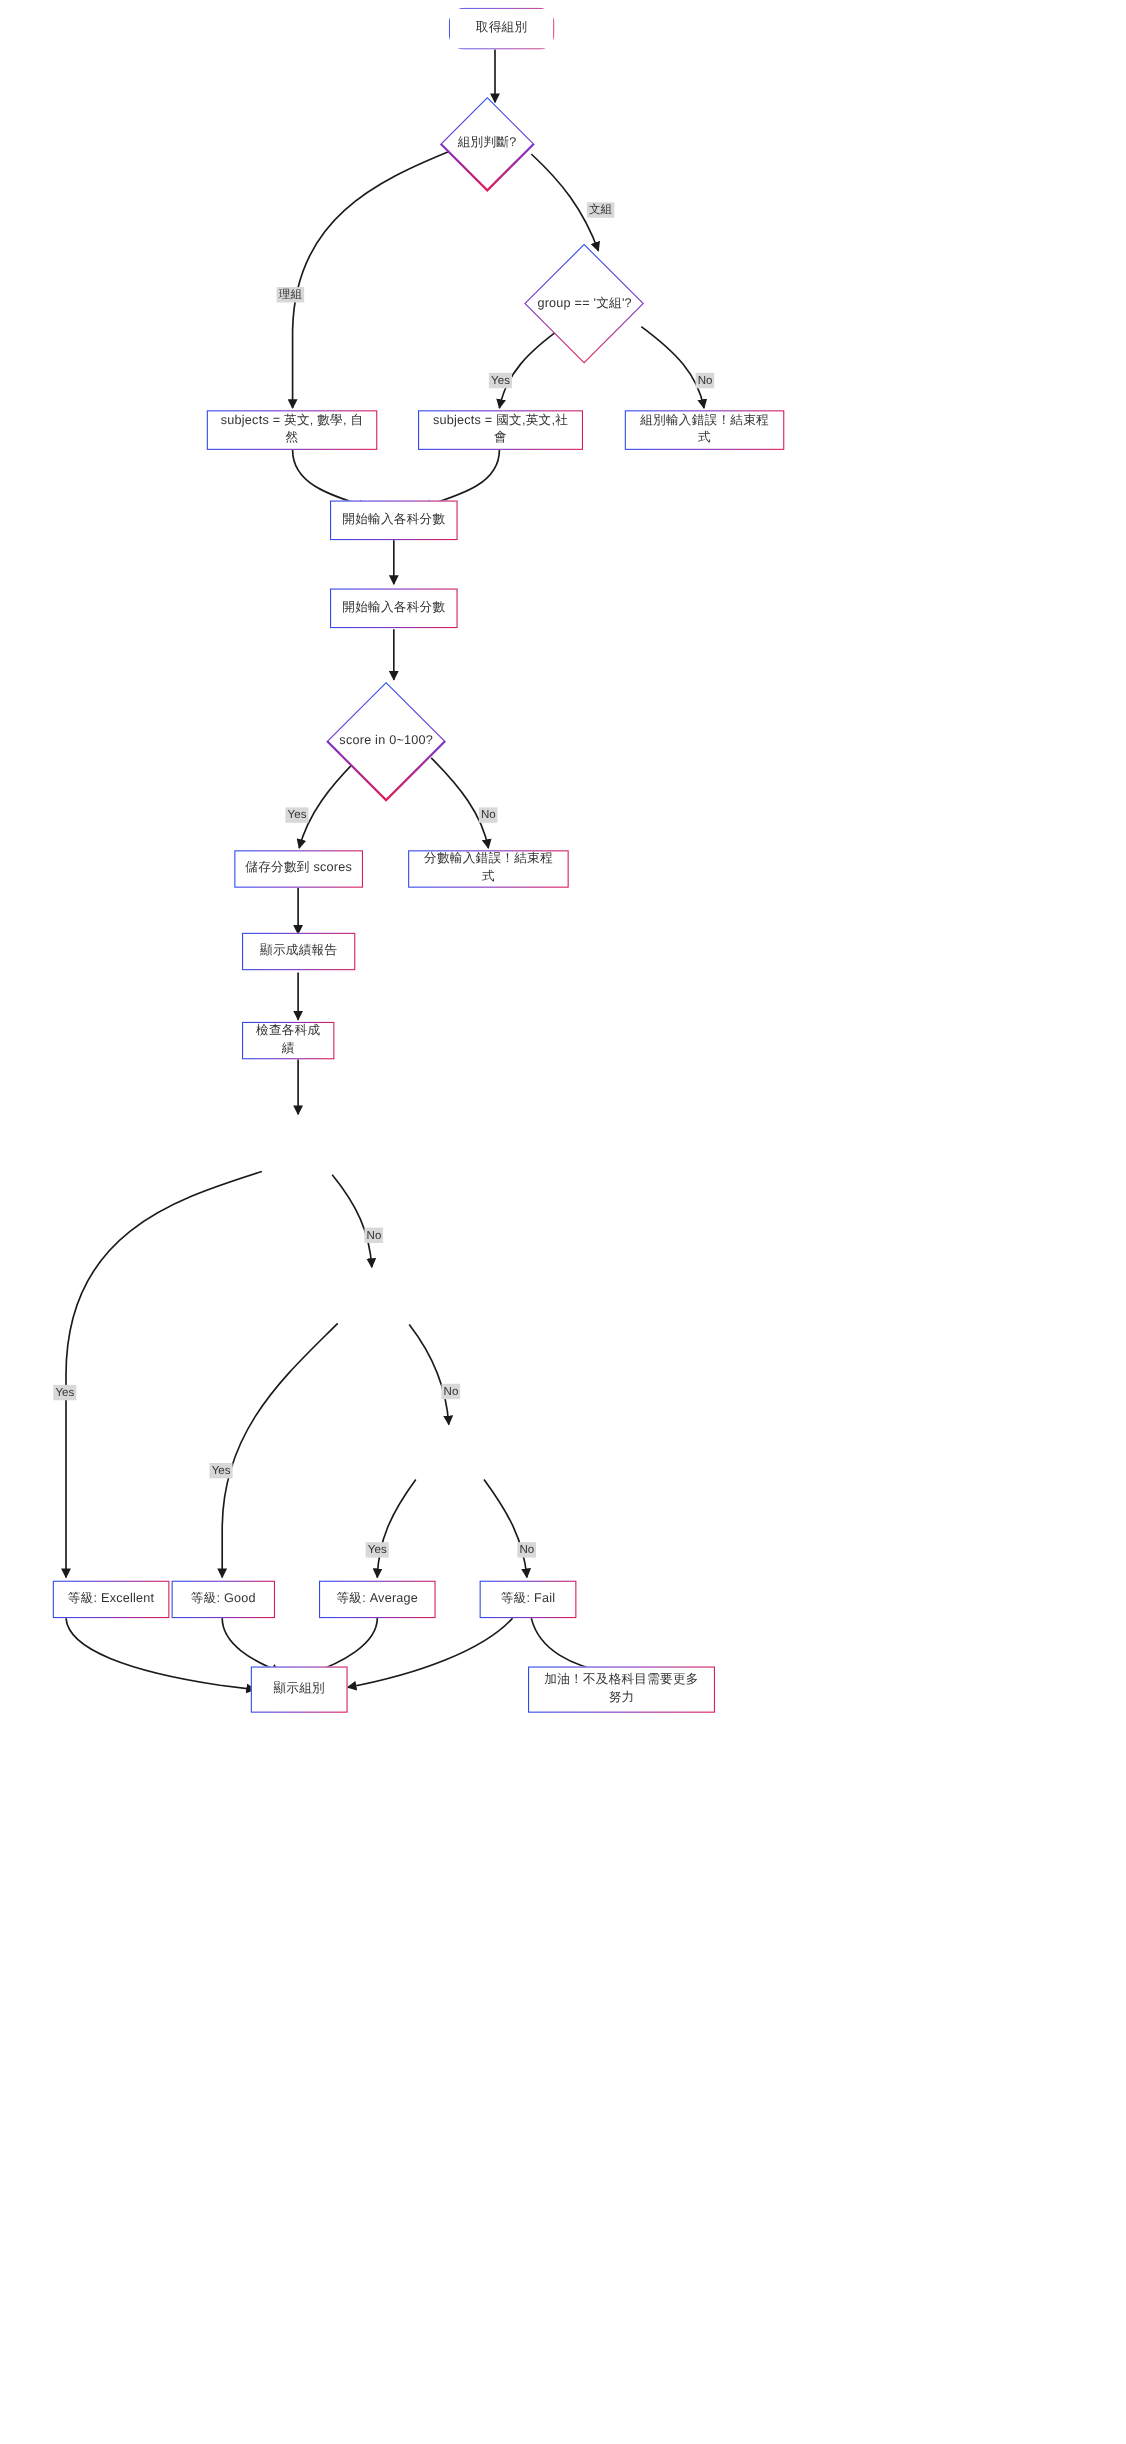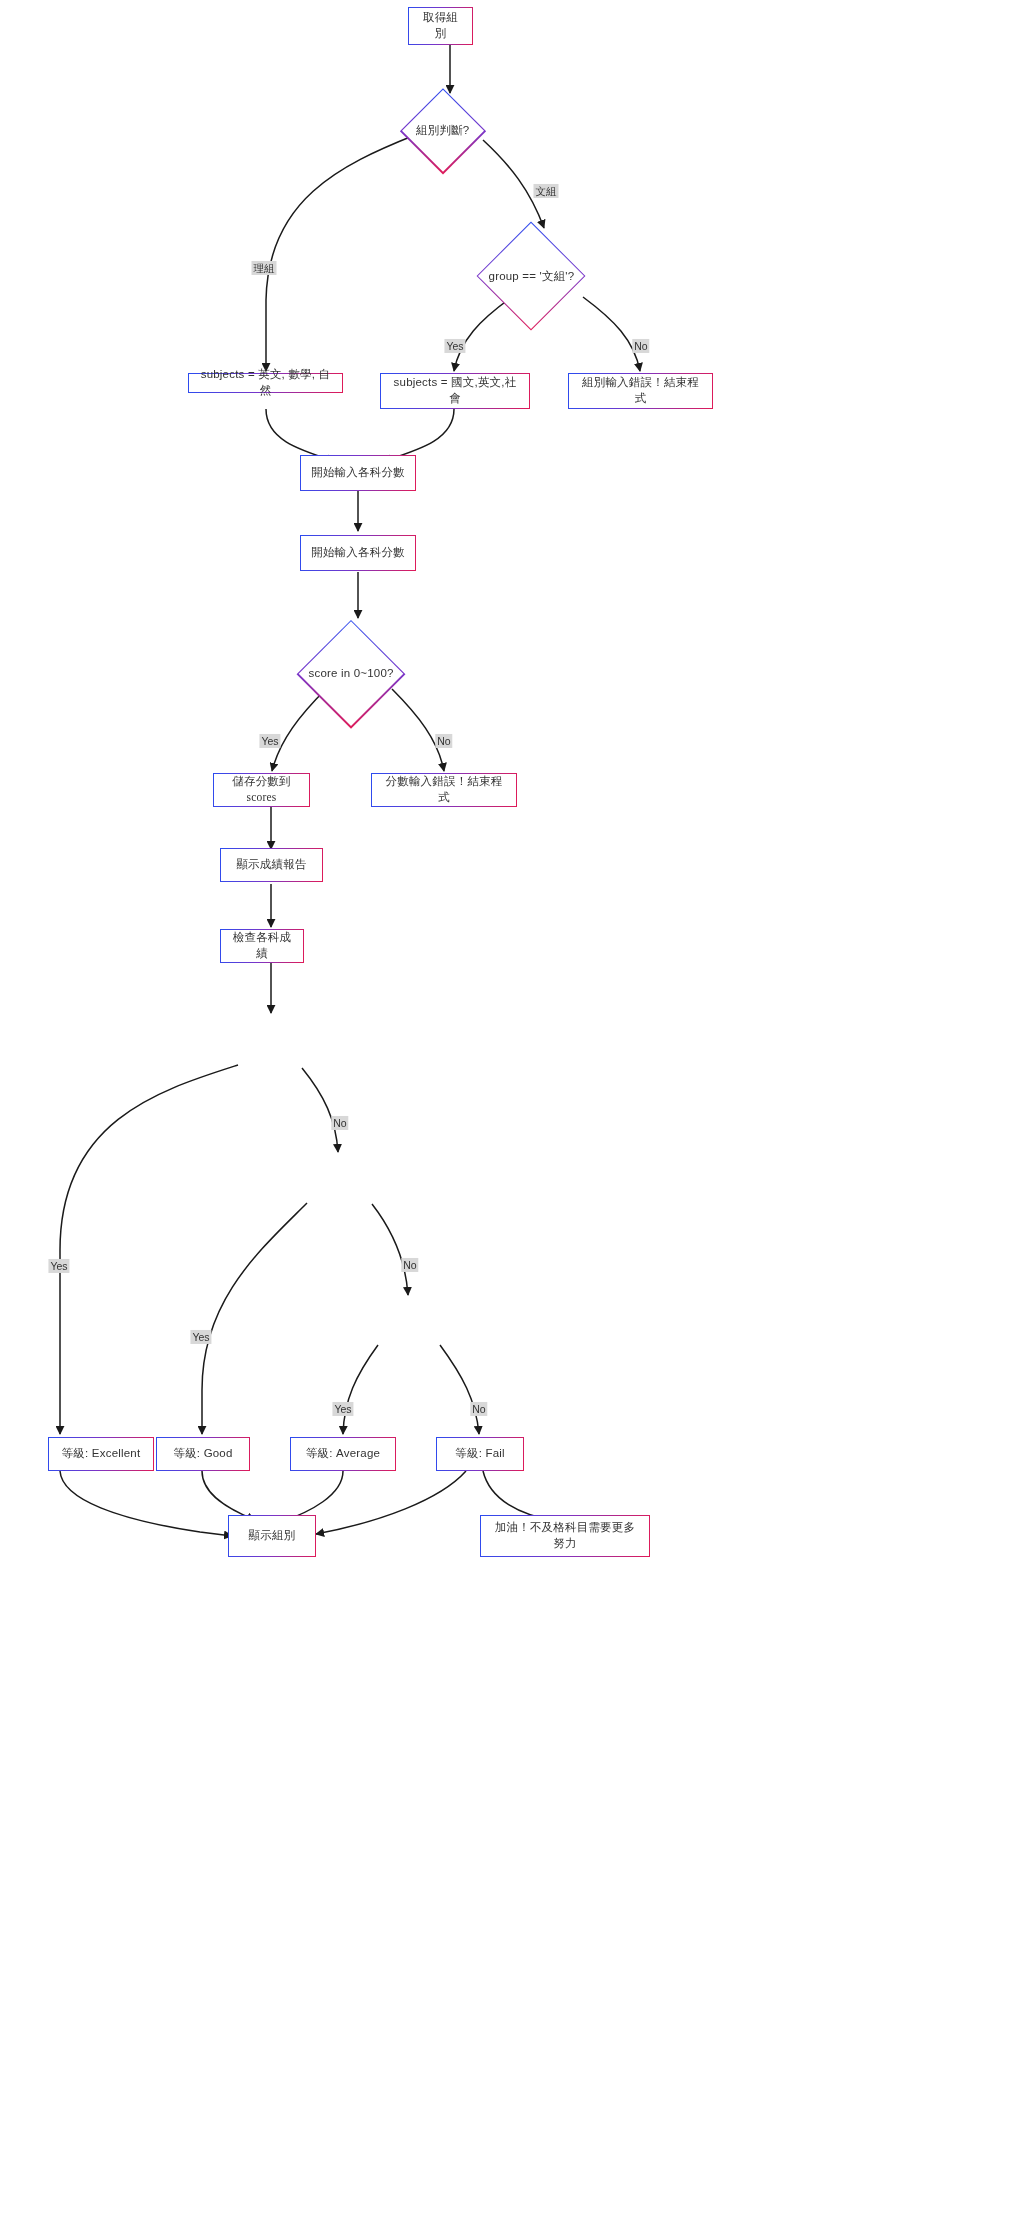--- a/index.html
+++ b/index.html
@@ -156,39 +156,39 @@
       <path d="M 202,1471 C 202,1495 230,1510 255,1520"></path>
 
       <path d="M 343,1471 C 343,1495 310,1512 281,1522"></path>
 
       <path d="M 466,1471 C 440,1500 380,1522 316,1534"></path>
 
       <path d="M 483,1471 C 490,1500 520,1515 556,1521"></path>
     </g>
   </svg>
 
-  <div class="node rect" style="left:408px; top:7px; width:65px; height:38px;">
+  <div class="node rect" style="left:408px; top:7px; width:96px; height:38px;border-radius:14px;">
     <span class="inner">取得組別</span>
   </div>
 
   <div class="node diamond" style="left: 400px; top: 88px; width: 85.5599px; height: 85.5599px;">
     <span class="dia-shape" style="width: 60.5px; height: 60.5px;">
         <span></span>
       </span>
     <span class="dia-label">組別判斷?</span>
   </div>
 
   <div class="node diamond" style="left: 477px; top: 222px; width: 108.894px; height: 108.894px;">
     <span class="dia-shape" style="width: 77px; height: 77px;">
         <span></span>
       </span>
     <span class="dia-label">group == '文組'?</span>
   </div>
 
-  <div class="node rect" style="left:188px; top:373px; width:155px; height:20px;">
+  <div class="node rect" style="left:188px; top:373px; width:155px; height:36px;">
     <span class="inner">subjects = 英文, 數學, 自然</span>
   </div>
 
   <div class="node rect" style="left:380px; top:373px; width:150px; height:36px;">
     <span class="inner">subjects = 國文,英文,社會</span>
   </div>
 
   <div class="node rect" style="left:568px; top:373px; width:145px; height:36px;">
     <span class="inner">組別輸入錯誤！結束程式</span>
   </div>
@@ -201,21 +201,21 @@
     <span class="inner">開始輸入各科分數</span>
   </div>
 
   <div class="node diamond" style="left: 297px; top: 620px; width: 108.187px; height: 108.187px;">
     <span class="dia-shape" style="width: 76.5px; height: 76.5px;">
         <span></span>
       </span>
     <span class="dia-label">score in 0~100?</span>
   </div>
 
-  <div class="node rect" style="left:213px; top:773px; width:97px; height:34px;font-family:Liberation Serif, serif;">
+  <div class="node rect" style="left:213px; top:773px; width:117px; height:34px;">
     <span class="inner">儲存分數到 scores</span>
   </div>
 
   <div class="node rect" style="left:371px; top:773px; width:146px; height:34px;">
     <span class="inner">分數輸入錯誤！結束程式</span>
   </div>
 
   <div class="node rect" style="left:220px; top:848px; width:103px; height:34px;">
     <span class="inner">顯示成績報告</span>
   </div>

